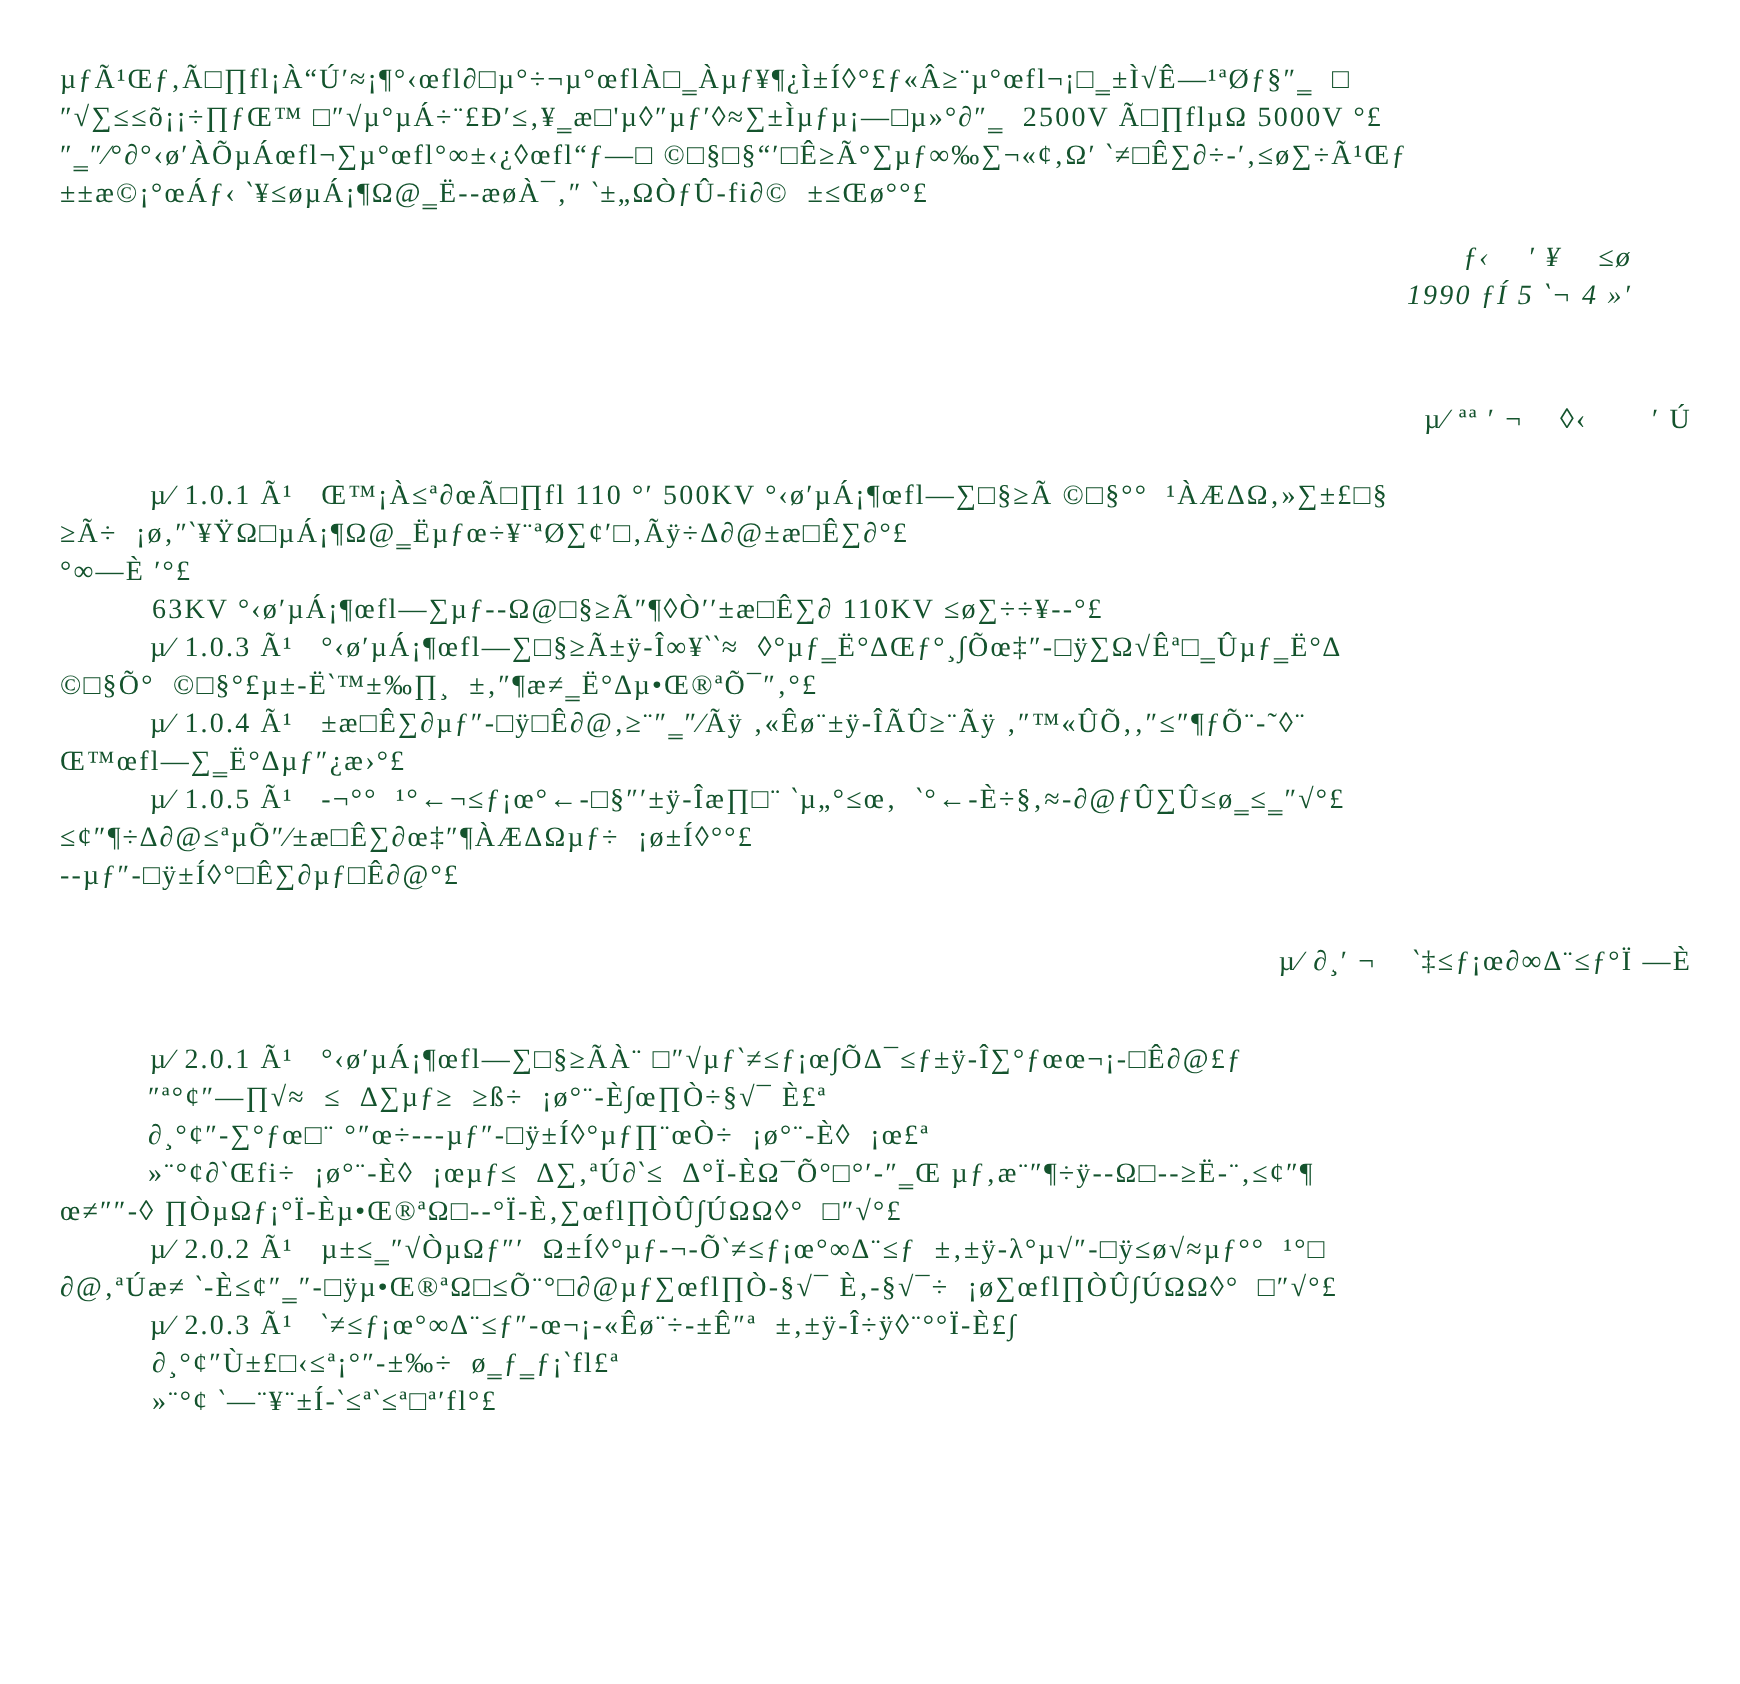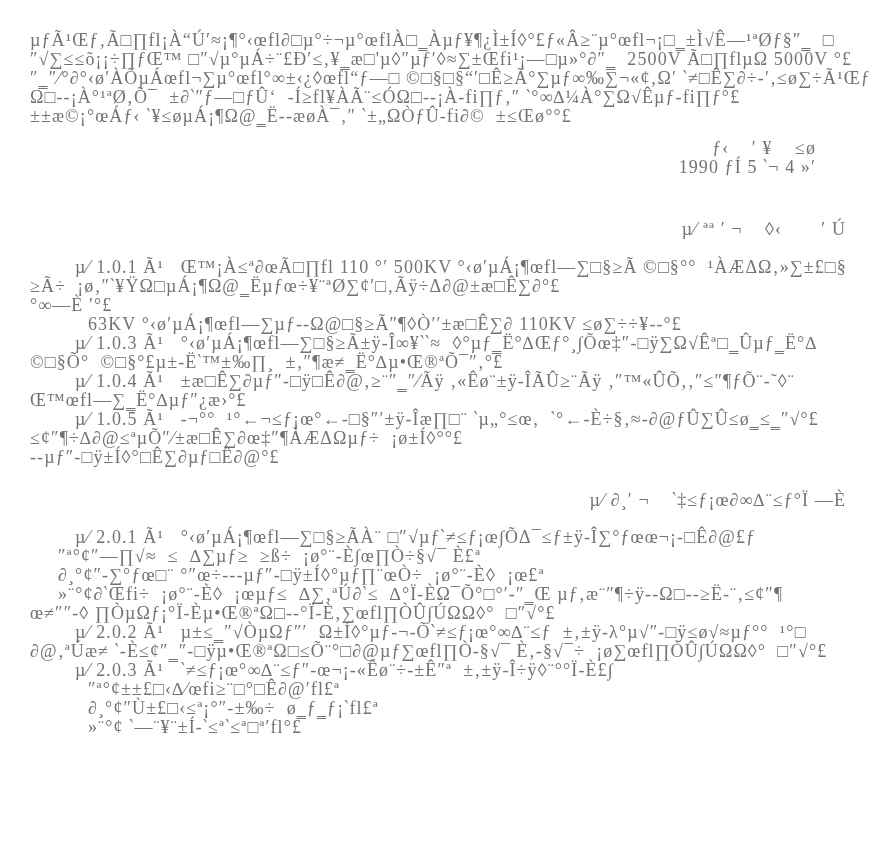--- a/index.html
+++ b/index.html
@@ -2,46 +2,45 @@
 <html><head>
 <meta charset="utf-8">
 <style>
   html,body{margin:0;padding:0;background:#ffffff;}
   body{width:870px;height:842px;overflow:hidden;}
   .doc{
     box-sizing:border-box;
     width:870px;height:842px;
     padding:31px 24px 10px 30px;
     font-family:"Liberation Serif","DejaVu Serif",serif;
-    font-size:18px;
+    font-size:14px;
     line-height:19px;
     letter-spacing:1.1px;
-    color:#737373;
+    color:#14532d;
     overflow:hidden;
   }
   .line{height:19px;white-space:pre;}
   .flush{margin-left:0;}
   .ind-a{margin-left:45px;}
-  .ind-b{margin-left:58px;}
-  .ind-c{margin-left:28px;}
+  .ind-b{margin-left:46px;}
+  .ind-c{margin-left:44px;}
   .right{text-align:right;padding-right:30px;}
   .center{text-align:right;}
-  .signature{margin-top:13px;}
-  .chapter .chapter-title{margin-top:24px;margin-bottom:18px;}
+  .signature{margin-top:13px;font-style:italic;}
+  .chapter .chapter-title{margin-top:24px;margin-bottom:30px;}
   .ch1 .chapter-title{margin-top:43px;margin-bottom:19px;}
 </style>
 </head>
 <body>
 
 <div class="doc">
   <div>
       <div class="line flush">µƒÃ¹Œƒ‚Ã□∏fl¡À“Ú′≈¡¶°‹œfl∂□µ°÷¬µ°œflÀ□‗Àµƒ¥¶¿Ì±Í◊°£ƒ«Â≥¨µ°œfl¬¡□‗±Ì√Ê—¹ªØƒ§″‗  □</div>
-      <div class="line flush">″√∑≤≤õ¡¡÷∏ƒŒ™ □″√µ°µÁ÷¨£Ð′≤‚¥‗æ□'µ◊″µƒ′◊≈∑±Œfi¹¡—□µ»°∂″‗  2500V Ã□∏flµΩ 5000V °£</div>
+      <div class="line flush">″√∑≤≤õ¡¡÷∏ƒŒ™ □″√µ°µÁ÷¨£Ð′≤‚¥‗æ□'µ◊″µƒ′◊≈∑±Ìµƒµ¡—□µ»°∂″‗  2500V Ã□∏flµΩ 5000V °£</div>
       <div class="line flush">″‗″⁄°∂°‹ø′ÀÕµÁœfl¬∑µ°œfl°∞±‹¿◊œfl“ƒ—□ ©□§□§“′□Ê≥Ã°∑µƒ∞‰∑¬«¢‚Ω′ ‵≠□Ê∑∂÷-′‚≤ø∑÷Ã¹Œƒ</div>
-      <div class="line flush">Ω□--¡À°¹ªØ‚Õ¯  ±∂‵″ƒ—□ƒÛ‘  -Í≥fl¥ÀÃ¨≤ÓΩ□--¡À-fi∏ƒ‚″ ‵°∞∆¼À°∑Ω√Êµƒ-fi∏ƒ°£</div>
       <div class="line flush">±±æ©¡°œÁƒ‹ ‵¥≤øµÁ¡¶Ω@‗Ë--æøÀ¯‚″ ‵±„ΩÒƒÛ-fi∂©  ±≤Œø°°£</div>
     </div>
   <div class="signature">
       <div class="line right">ƒ‹    ′ ¥    ≤ø</div>
       <div class="line right">1990 ƒÍ 5 ‵¬ 4 »′</div>
     </div>
   <div>
       <section class="chapter ch1">
         <div class="line center chapter-title">µ⁄ ªª ′ ¬    ◊‹       ′ Ú</div>
         <div class="line ind-a">µ⁄ 1.0.1 Ã¹   Œ™¡À≤ª∂œÃ□∏fl 110 °′ 500KV °‹ø′µÁ¡¶œfl—∑□§≥Ã ©□§°°  ¹ÀÆΔΩ‚»∑±£□§</div>
@@ -59,18 +58,17 @@
       <section class="chapter ch2">
         <div class="line center chapter-title">µ⁄ ∂¸′ ¬    ‵‡≤ƒ¡œ∂∞∆¨≤ƒ°Ï —È</div>
         <div class="line ind-a">µ⁄ 2.0.1 Ã¹   °‹ø′µÁ¡¶œfl—∑□§≥ÃÀ¨ □″√µƒ‵≠≤ƒ¡œ∫ÕΔ¯≤ƒ±ÿ-Î∑°ƒœœ¬¡-□Ê∂@£ƒ</div>
         <div class="line ind-c">″ª°¢″—∏√≈  ≤  ∆∑µƒ≥  ≥ß÷  ¡ø°¨-È∫œ∏Ò÷§√¯ È£ª</div>
         <div class="line ind-c">∂¸°¢″-∑°ƒœ□¨ °″œ÷---µƒ″-□ÿ±Í◊°µƒ∏¨œÒ÷  ¡ø°¨-È◊  ¡œ£ª</div>
         <div class="line ind-c">»¨°¢∂‵Œfi÷  ¡ø°¨-È◊  ¡œµƒ≤  ∆∑‚ªÚ∂‵≤  ∆°Ï-ÈΩ¯Õ°□°′-″‗Œ µƒ‚æ¨″¶÷ÿ--Ω□--≥Ë-¨‚≤¢″¶</div>
         <div class="line flush">œ≠″″-◊ ∏ÒµΩƒ¡°Ï-Èµ•Œ®ªΩ□--°Ï-È‚∑œfl∏ÒÛ∫ÚΩΩ◊°  □″√°£</div>
         <div class="line ind-a">µ⁄ 2.0.2 Ã¹   µ±≤‗″√ÒµΩƒ″′  Ω±Í◊°µƒ-¬-Õ‵≠≤ƒ¡œ°∞∆¨≤ƒ  ±‚±ÿ-λ°µ√″-□ÿ≤ø√≈µƒ°°  ¹°□</div>
         <div class="line flush">∂@‚ªÚæ≠ ‵-È≤¢″‗″-□ÿµ•Œ®ªΩ□≤Õ¨°□∂@µƒ∑œfl∏Ò-§√¯ È‚-§√¯÷  ¡ø∑œfl∏ÒÛ∫ÚΩΩ◊°  □″√°£</div>
         <div class="line ind-a">µ⁄ 2.0.3 Ã¹   ‵≠≤ƒ¡œ°∞∆¨≤ƒ″-œ¬¡-«Êø¨÷-±Ê″ª  ±‚±ÿ-Î÷ÿ◊¨°°Ï-È£∫</div>
-        <div class="line ind-b">″ª°¢±±£□‹∆⁄œfi≥¨□°□Ê∂@′fl£ª</div>
         <div class="line ind-b">∂¸°¢″Ù±£□‹≤ª¡°″-±‰÷  ø‗ƒ‗ƒ¡‵fl£ª</div>
         <div class="line ind-b">»¨°¢ ‵—¨¥¨±Í-‵≤ª‵≤ª□ª′fl°£</div>
       </section>
     </div>
 </div>
 
 </body></html>

